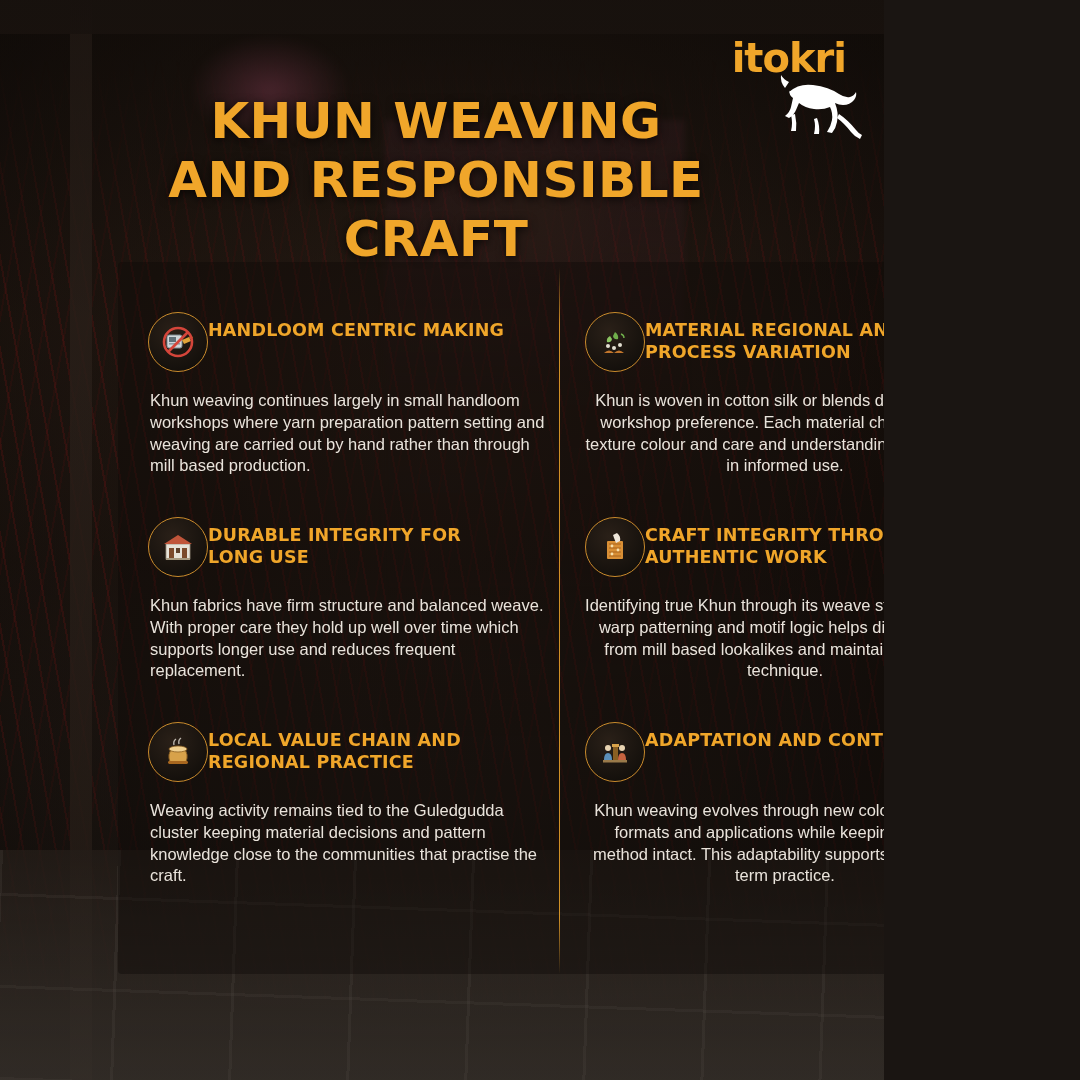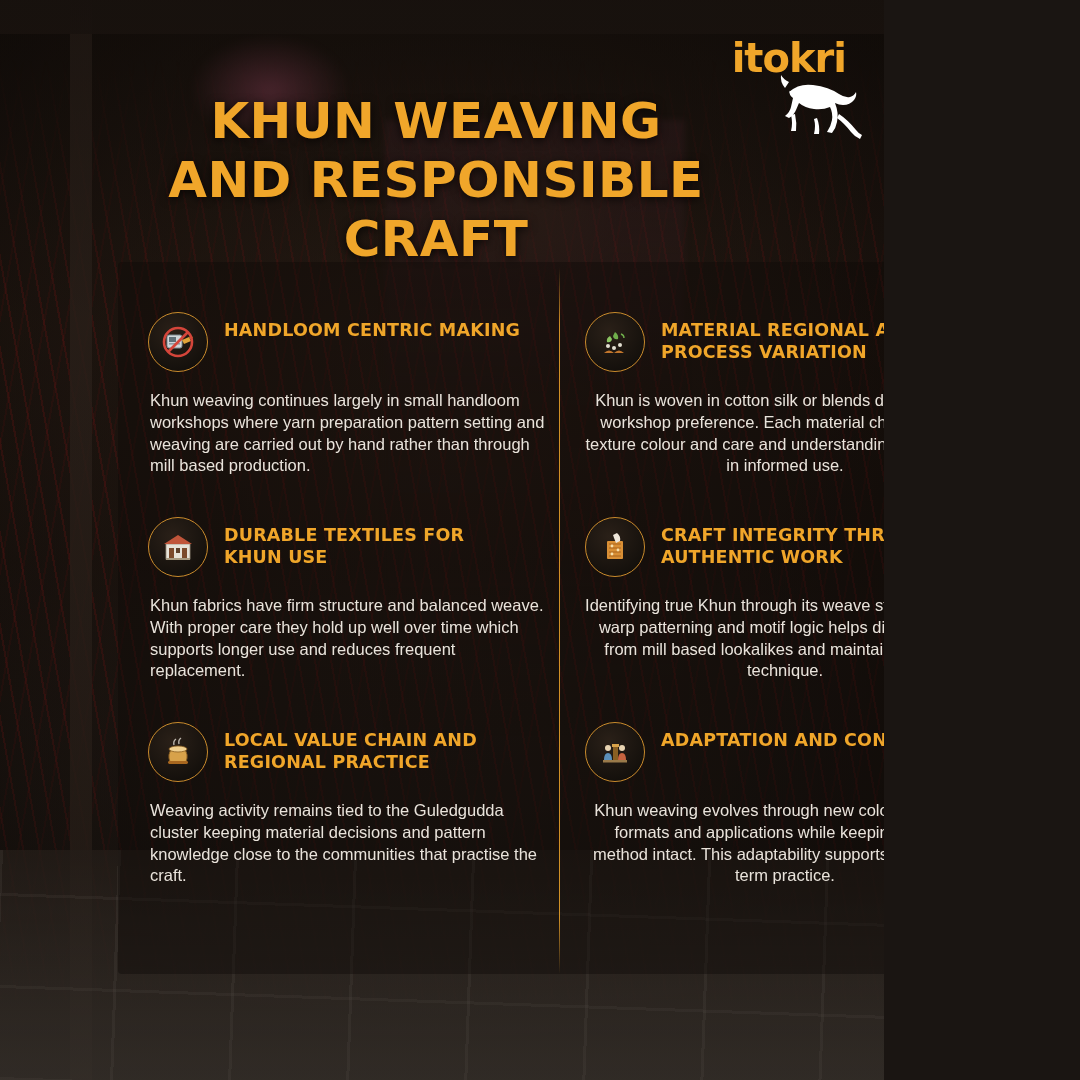--- a/index.html
+++ b/index.html
@@ -140,21 +140,21 @@
   }
   .col-left  { left: 148px; top: 300px; }
   .col-right { left: 585px; top: 300px; }
 
   .item { position: relative; }
   .item-left-1  { margin-top: 12px; }
 
   .head {
     display: flex;
     align-items: flex-start;
-    gap: 16px;
+    gap: 0;
     min-height: 62px;
   }
   .badge {
     flex: 0 0 auto;
     width: 60px; height: 60px;
     border-radius: 50%;
     border: 1.5px solid #c98b2c;
     background: radial-gradient(circle at 40% 32%, #2a2018, #14100c 75%);
     display: flex;
     align-items: center;
@@ -247,21 +247,21 @@
         <span class="badge">
           <svg width="40" height="40" viewBox="0 0 40 40">
             <rect x="8" y="17" width="24" height="15" fill="#e6e2d8" stroke="#9a8f7e" stroke-width="0.8"></rect>
             <path d="M6 17 L20 8 L34 17 Z" fill="#c0553a"></path>
             <rect x="11" y="21" width="5" height="11" fill="#7b4a2c"></rect>
             <rect x="18" y="21" width="4" height="5" fill="#5c3f2a"></rect>
             <rect x="24" y="21" width="5" height="11" fill="#7b4a2c"></rect>
             <rect x="8" y="31" width="24" height="2" fill="#a5987f"></rect>
           </svg>
         </span>
-        <span class="head-text">DURABLE TEXTILES FOR KHUN USE</span>
+        <span class="head-text">DURABLE INTEGRITY FOR LONG USE</span>
       </div>
       <p class="body-text">Khun fabrics have firm structure and balanced weave. With proper care they hold up well over time which supports longer use and reduces frequent replacement.</p>
     </div>
 
     <div class="gap-2"></div>
 
     <div class="item">
       <div class="head">
         <span class="badge">
           <svg width="40" height="40" viewBox="0 0 40 40">

